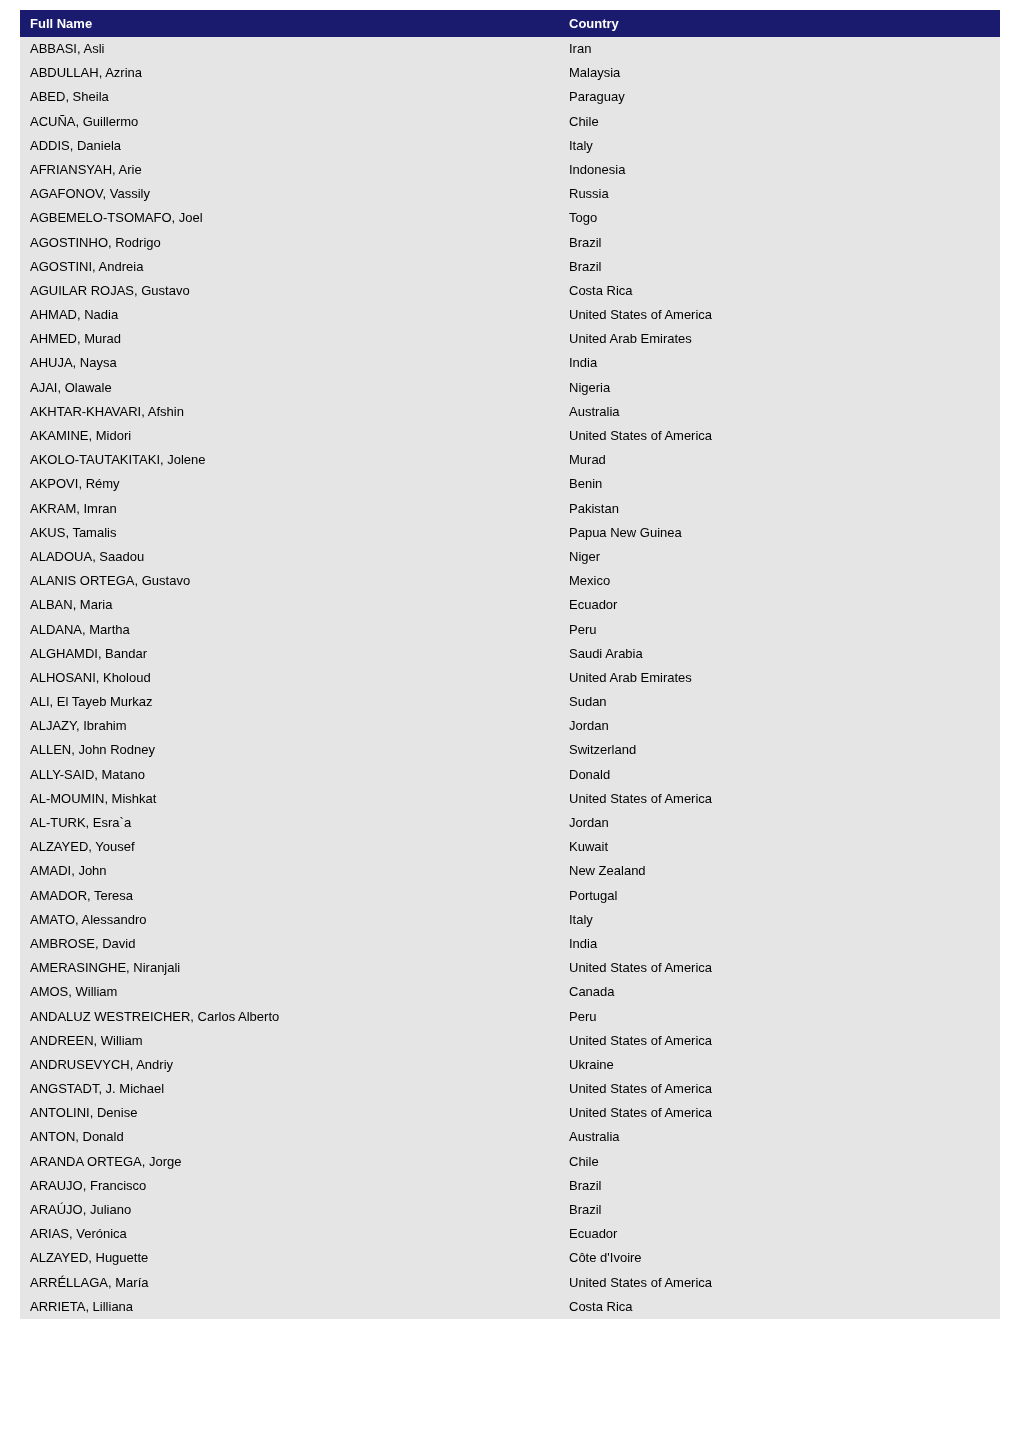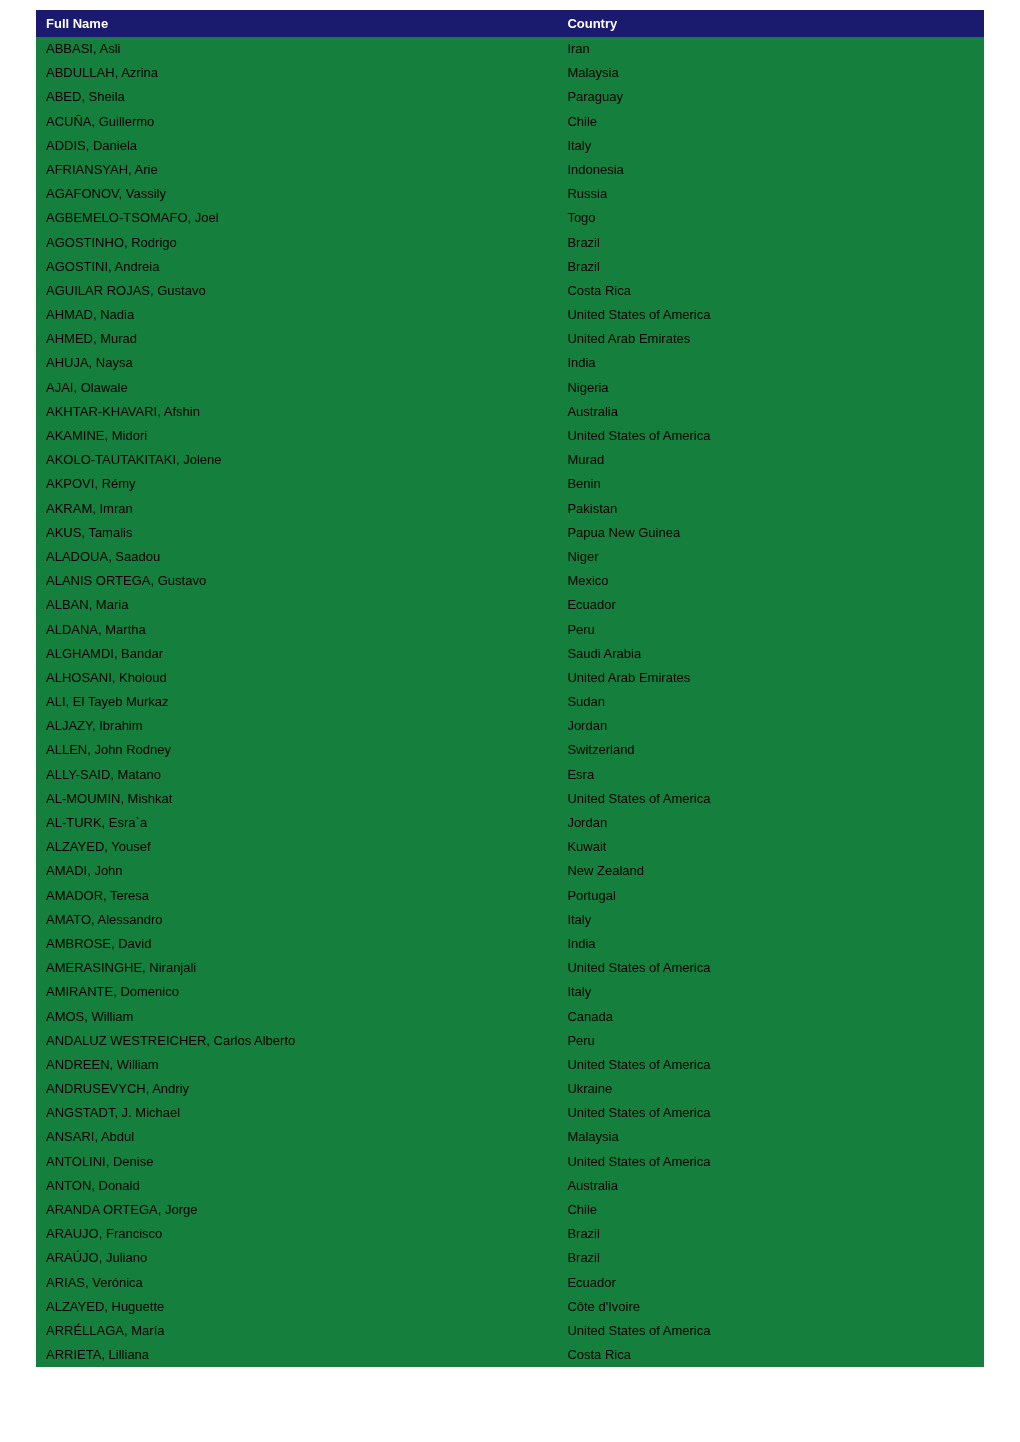--- a/index.html
+++ b/index.html
@@ -8,38 +8,38 @@
       box-sizing: border-box;
     }
     body {
       font-family: Arial, sans-serif;
       font-size: 13px;
       background: #fff;
       color: #000;
       width: 1020px;
     }
     .table-container {
-      padding: 10px 36px;
+      padding: 10px 20px;
     }
     table {
       width: 100%;
       border-collapse: collapse;
     }
     thead tr {
       background-color: #1a1a6e;
       color: #fff;
     }
     thead th {
       padding: 6px 10px;
       text-align: left;
       font-weight: bold;
       font-size: 13px;
     }
     tbody tr {
-      background-color: #15803d;
+      background-color: #e5e5e5;
     }
     tbody td {
       padding: 3px 10px;
       font-size: 13px;
       line-height: 1.4;
     }
     .col-name {
       width: 55%;
     }
     .col-country {
@@ -173,21 +173,21 @@
         <tr>
           <td class="col-name">ALJAZY, Ibrahim</td>
           <td class="col-country">Jordan</td>
         </tr>
         <tr>
           <td class="col-name">ALLEN, John Rodney</td>
           <td class="col-country">Switzerland</td>
         </tr>
         <tr>
           <td class="col-name">ALLY-SAID, Matano</td>
-          <td class="col-country">Esra</td>
+          <td class="col-country">Donald</td>
         </tr>
         <tr>
           <td class="col-name">AL-MOUMIN, Mishkat</td>
           <td class="col-country">United States of America</td>
         </tr>
         <tr>
           <td class="col-name">AL-TURK, Esra`a</td>
           <td class="col-country">Jordan</td>
         </tr>
         <tr>
@@ -208,46 +208,38 @@
         </tr>
         <tr>
           <td class="col-name">AMBROSE, David</td>
           <td class="col-country">India</td>
         </tr>
         <tr>
           <td class="col-name">AMERASINGHE, Niranjali</td>
           <td class="col-country">United States of America</td>
         </tr>
         <tr>
-          <td class="col-name">AMIRANTE, Domenico</td>
-          <td class="col-country">Italy</td>
-        </tr>
-        <tr>
           <td class="col-name">AMOS, William</td>
           <td class="col-country">Canada</td>
         </tr>
         <tr>
           <td class="col-name">ANDALUZ WESTREICHER, Carlos Alberto</td>
           <td class="col-country">Peru</td>
         </tr>
         <tr>
           <td class="col-name">ANDREEN, William</td>
           <td class="col-country">United States of America</td>
         </tr>
         <tr>
           <td class="col-name">ANDRUSEVYCH, Andriy</td>
           <td class="col-country">Ukraine</td>
         </tr>
         <tr>
           <td class="col-name">ANGSTADT, J. Michael</td>
           <td class="col-country">United States of America</td>
-        </tr>
-        <tr>
-          <td class="col-name">ANSARI, Abdul</td>
-          <td class="col-country">Malaysia</td>
         </tr>
         <tr>
           <td class="col-name">ANTOLINI, Denise</td>
           <td class="col-country">United States of America</td>
         </tr>
         <tr>
           <td class="col-name">ANTON, Donald</td>
           <td class="col-country">Australia</td>
         </tr>
         <tr>

